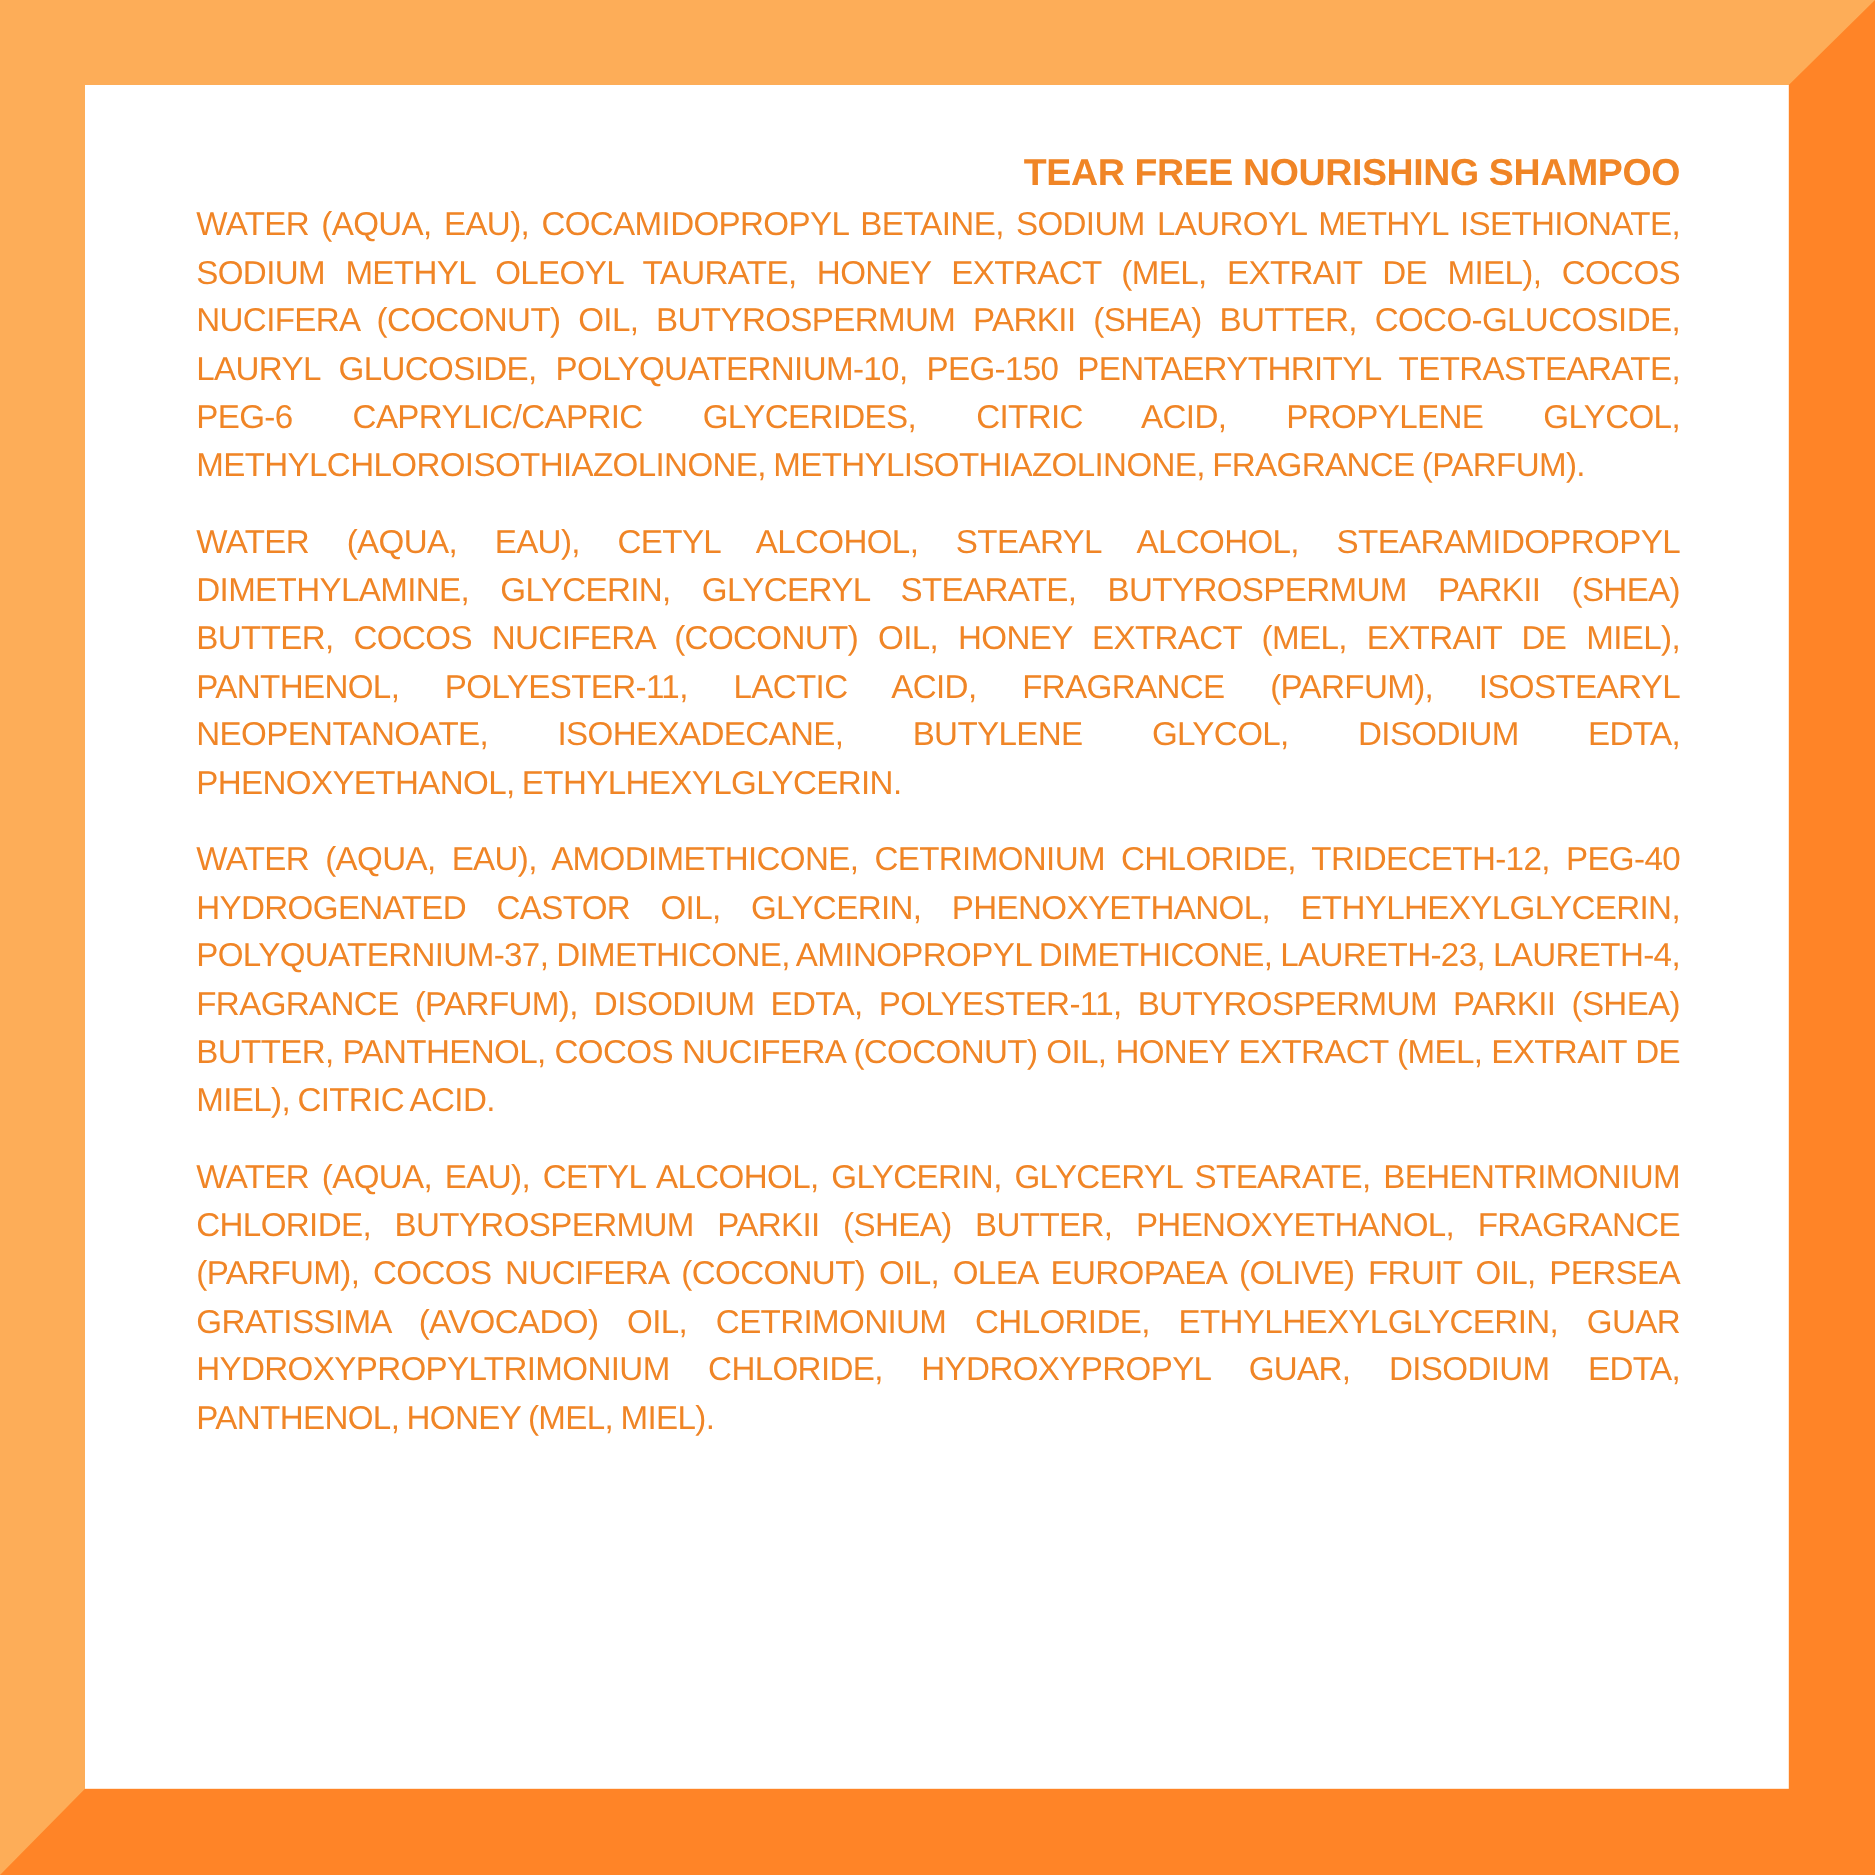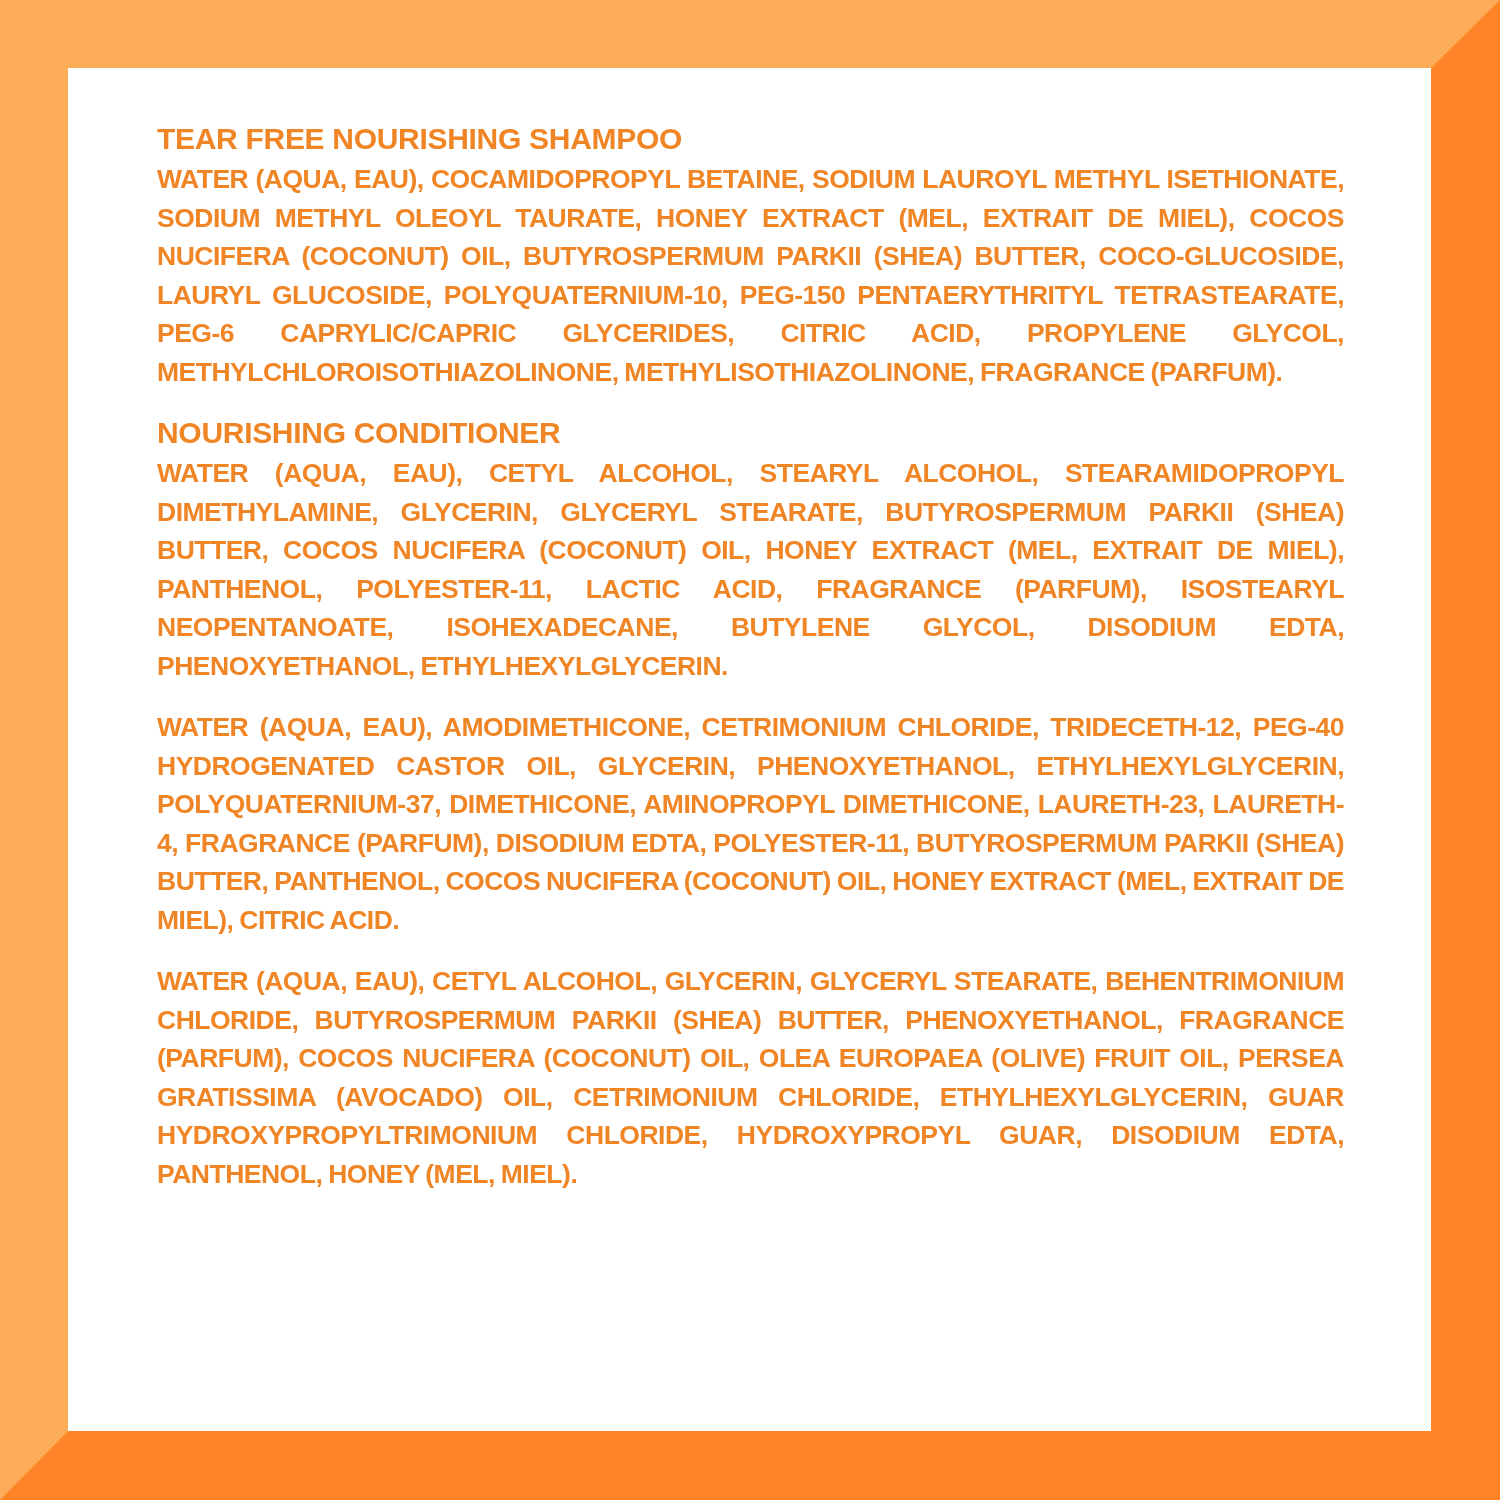--- a/index.html
+++ b/index.html
@@ -17,43 +17,42 @@
   .panel {
     position: absolute; left: 68px; top: 68px; width: 1363px; height: 1363px;
     background: #FFFFFF;
   }
   .content {
     position: absolute; left: 157px; top: 120px; width: 1187px;
     color: #F08526;
   }
   .section { margin: 0 0 23px 0; }
   .section-title {
-    text-align: left; font-weight: bold; font-size: 30px; line-height: 38px;
+    text-align: right; font-weight: bold; font-size: 30px; line-height: 38px;
     letter-spacing: -0.3px; margin: 0 0 2px 0;
   }
   .section-body {
     text-align: justify; text-align-last: left;
-    font-weight: bold; font-size: 26.5px; line-height: 38.5px;
+    font-weight: normal; font-size: 26.5px; line-height: 38.5px;
     letter-spacing: -0.5px; word-spacing: -1px;
     margin: 0;
   }
 </style>
 </head>
 <body>
 
 <div class="frame-dark"></div>
 <div class="panel"></div>
 
 <div class="content">
   <section class="section">
     <h2 class="section-title">TEAR FREE NOURISHING SHAMPOO</h2>
     <p class="section-body">WATER (AQUA, EAU), COCAMIDOPROPYL BETAINE, SODIUM LAUROYL METHYL ISETHIONATE, SODIUM METHYL OLEOYL TAURATE, HONEY EXTRACT (MEL, EXTRAIT DE MIEL), COCOS NUCIFERA (COCONUT) OIL, BUTYROSPERMUM PARKII (SHEA) BUTTER, COCO-GLUCOSIDE, LAURYL GLUCOSIDE, POLYQUATERNIUM-10, PEG-150 PENTAERYTHRITYL TETRASTEARATE, PEG-6 CAPRYLIC/CAPRIC GLYCERIDES, CITRIC ACID, PROPYLENE GLYCOL, METHYLCHLOROISOTHIAZOLINONE, METHYLISOTHIAZOLINONE, FRAGRANCE (PARFUM).</p>
   </section>
   <section class="section">
-    <h2 class="section-title">NOURISHING CONDITIONER</h2>
     <p class="section-body">WATER (AQUA, EAU), CETYL ALCOHOL, STEARYL ALCOHOL, STEARAMIDOPROPYL DIMETHYLAMINE, GLYCERIN, GLYCERYL STEARATE, BUTYROSPERMUM PARKII (SHEA) BUTTER, COCOS NUCIFERA (COCONUT) OIL, HONEY EXTRACT (MEL, EXTRAIT DE MIEL), PANTHENOL, POLYESTER-11, LACTIC ACID, FRAGRANCE (PARFUM), ISOSTEARYL NEOPENTANOATE, ISOHEXADECANE, BUTYLENE GLYCOL, DISODIUM EDTA, PHENOXYETHANOL, ETHYLHEXYLGLYCERIN.</p>
   </section>
   <section class="section">
     <p class="section-body">WATER (AQUA, EAU), AMODIMETHICONE, CETRIMONIUM CHLORIDE, TRIDECETH-12, PEG-40 HYDROGENATED CASTOR OIL, GLYCERIN, PHENOXYETHANOL, ETHYLHEXYLGLYCERIN, POLYQUATERNIUM-37, DIMETHICONE, AMINOPROPYL DIMETHICONE, LAURETH-23, LAURETH-4, FRAGRANCE (PARFUM), DISODIUM EDTA, POLYESTER-11, BUTYROSPERMUM PARKII (SHEA) BUTTER, PANTHENOL, COCOS NUCIFERA (COCONUT) OIL, HONEY EXTRACT (MEL, EXTRAIT DE MIEL), CITRIC ACID.</p>
   </section>
   <section class="section">
     <p class="section-body">WATER (AQUA, EAU), CETYL ALCOHOL, GLYCERIN, GLYCERYL STEARATE, BEHENTRIMONIUM CHLORIDE, BUTYROSPERMUM PARKII (SHEA) BUTTER, PHENOXYETHANOL, FRAGRANCE (PARFUM), COCOS NUCIFERA (COCONUT) OIL, OLEA EUROPAEA (OLIVE) FRUIT OIL, PERSEA GRATISSIMA (AVOCADO) OIL, CETRIMONIUM CHLORIDE, ETHYLHEXYLGLYCERIN, GUAR HYDROXYPROPYLTRIMONIUM CHLORIDE, HYDROXYPROPYL GUAR, DISODIUM EDTA, PANTHENOL, HONEY (MEL, MIEL).</p>
   </section>
 </div>
 

